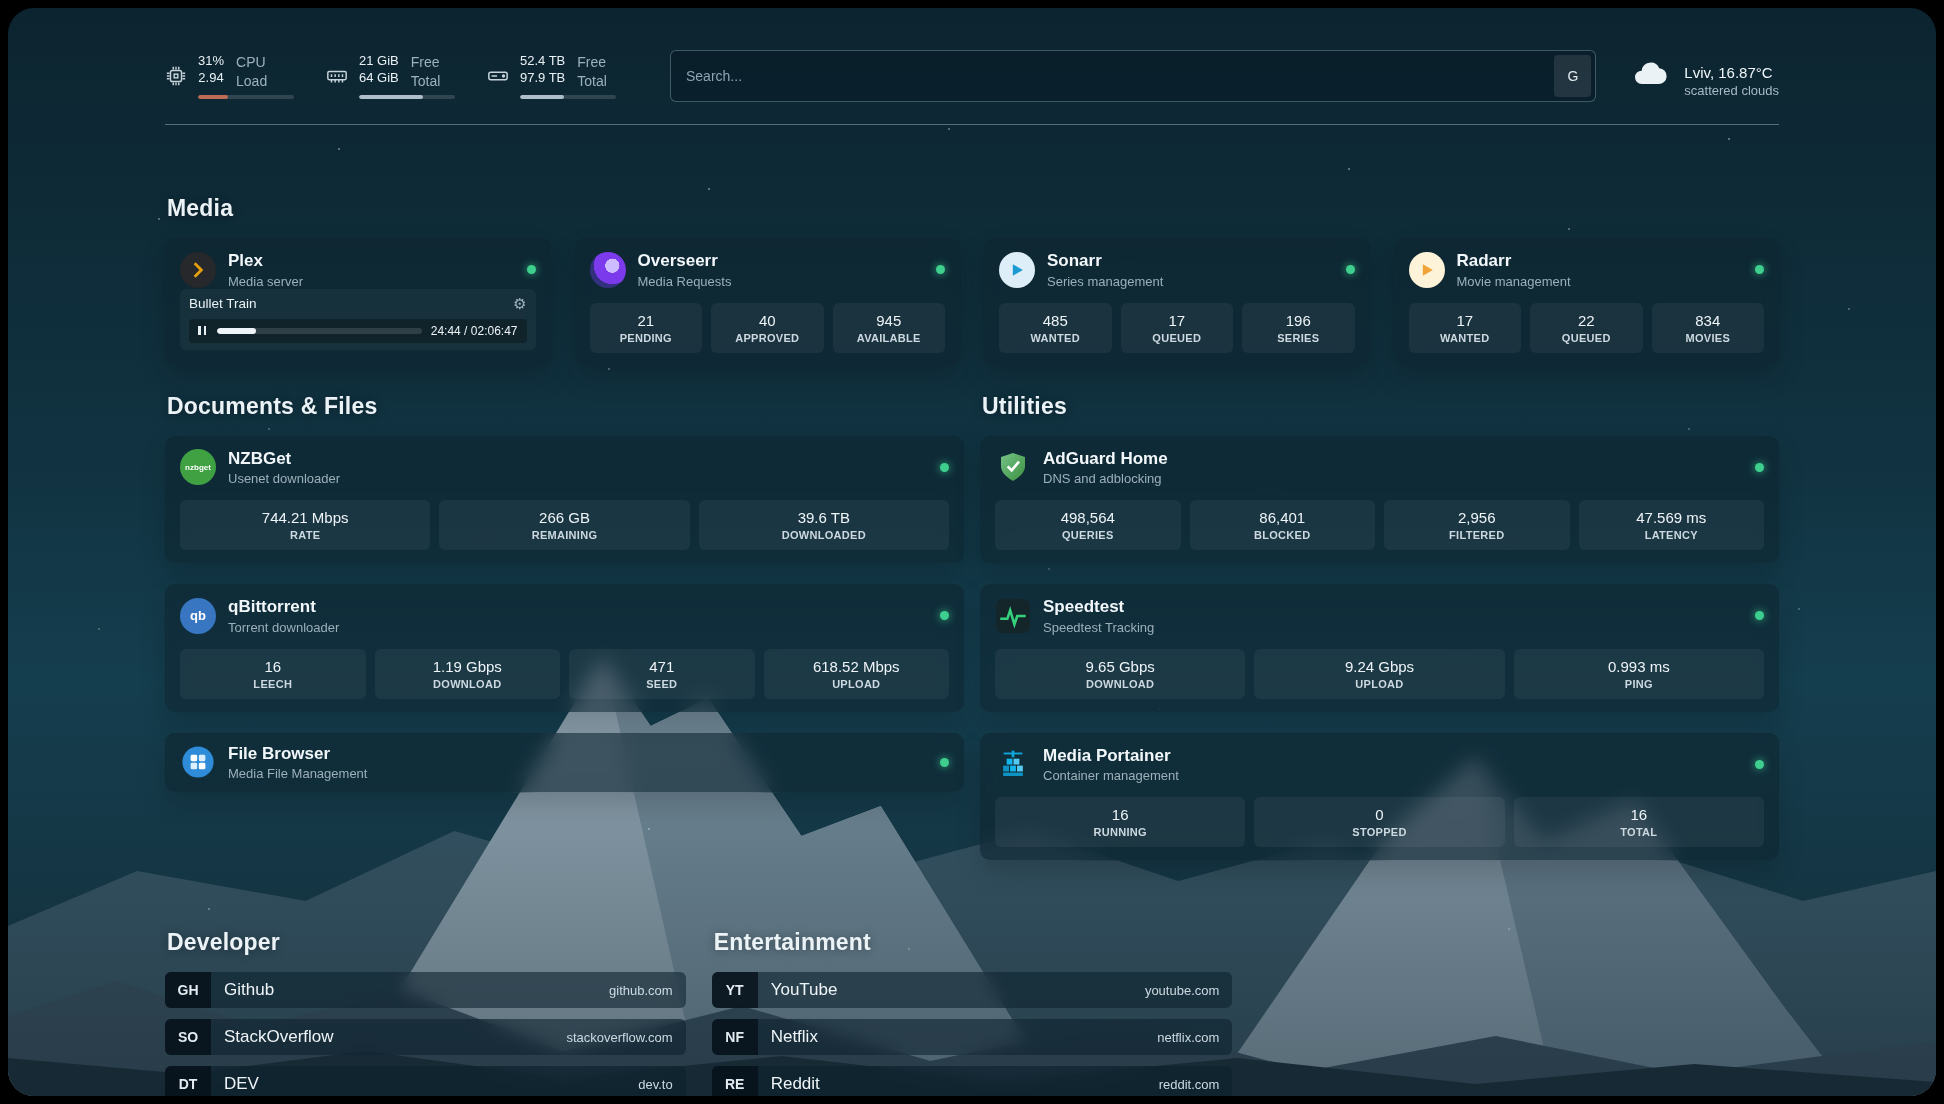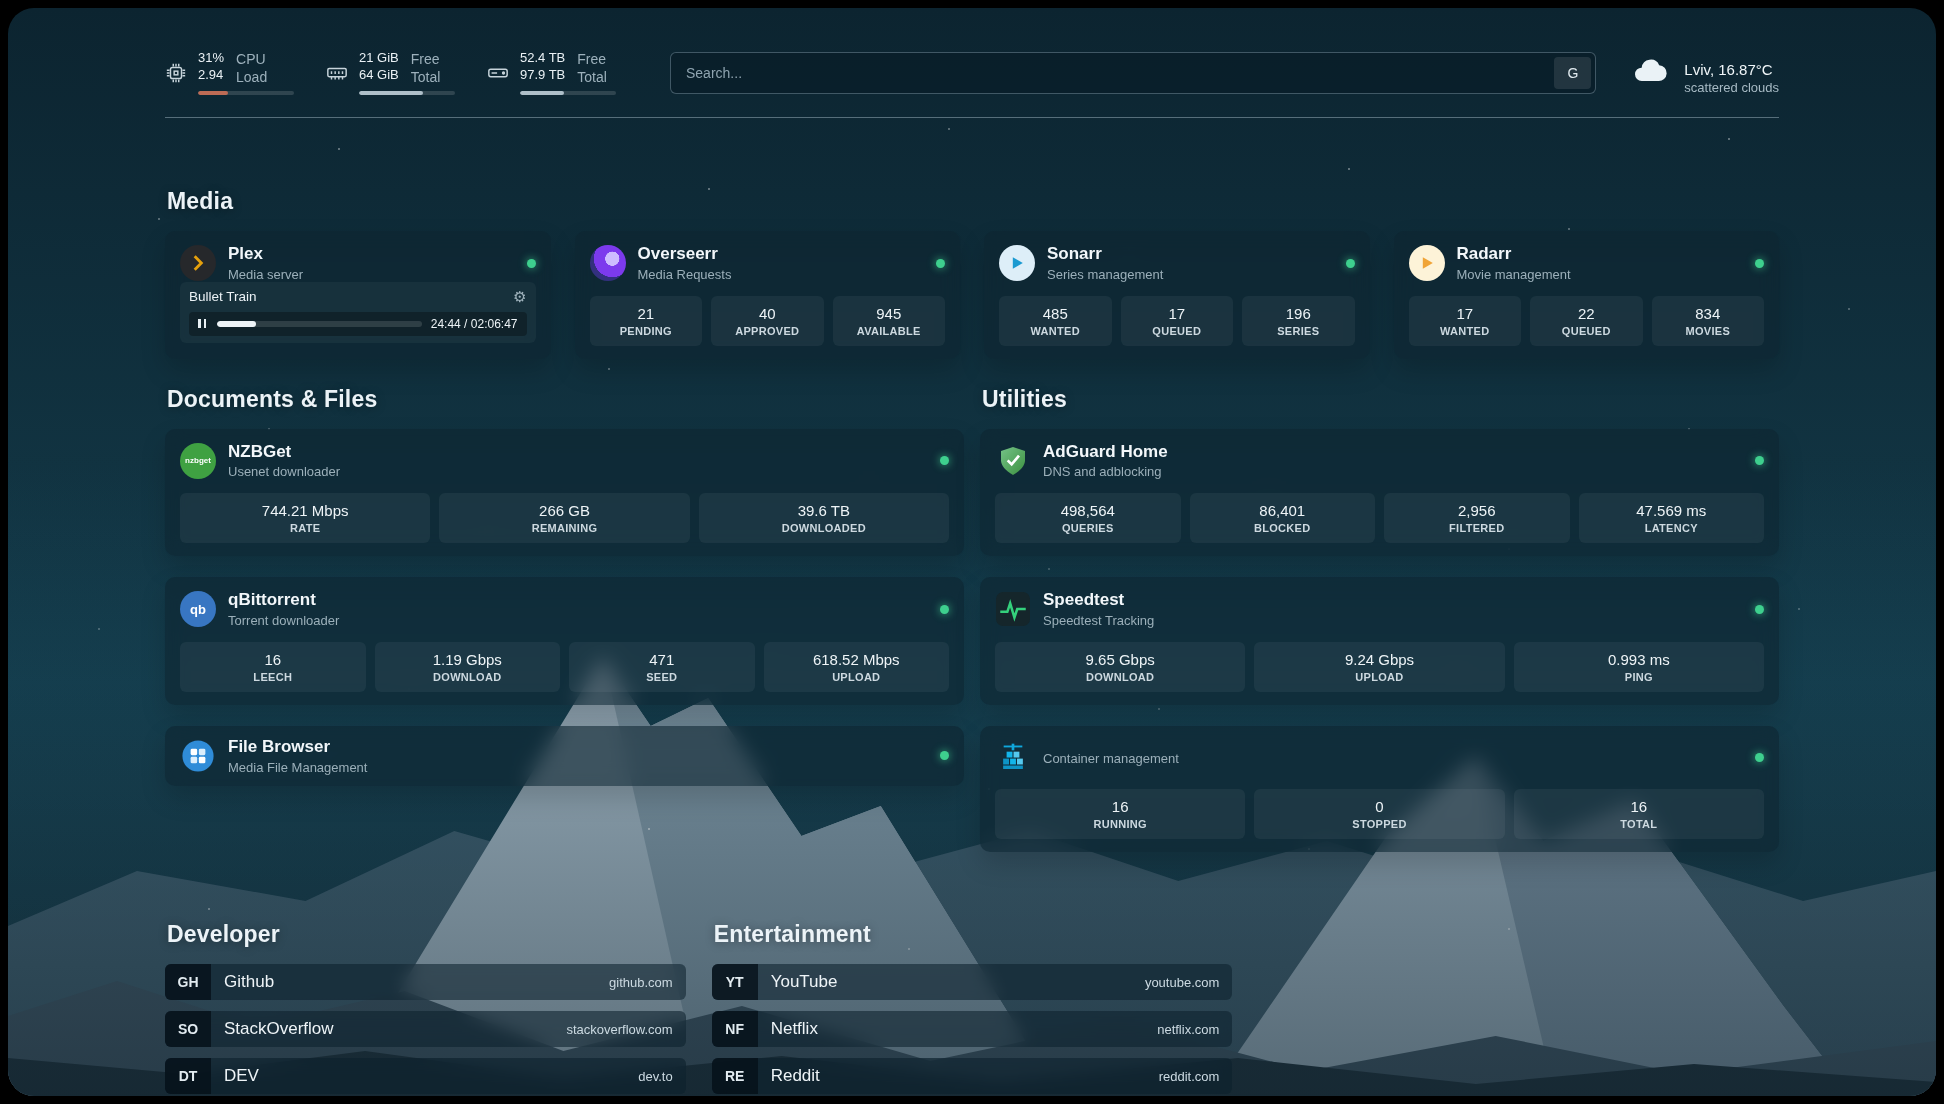--- a/index.html
+++ b/index.html
@@ -35,27 +35,27 @@
   
   .container { position:relative; z-index:2; width:1614px; margin:0 auto; padding-top:42px; }
 
   
   .topbar { display:flex; align-items:center; }
   .res-widgets { display:flex; gap:32px; }
   .res { display:flex; align-items:center; gap:11px; }
   .res-icon { color:#c7d4db; display:flex; }
   .res-body { display:flex; flex-direction:column; gap:5px; width:96px; }
   .res-cols { display:flex; gap:12px; justify-content:flex-start; }
-  .res-vals { display:flex; flex-direction:column; align-items:flex-start; font-size:13px; line-height:1.3; color:#eaf1f5; }
+  .res-vals { display:flex; flex-direction:column; align-items:center; font-size:13px; line-height:1.3; color:#eaf1f5; }
   .res-labels { display:flex; flex-direction:column; align-items:flex-start; font-size:14px; line-height:1.3; color:#9db1bc; }
   .res-bar { height:4px; border-radius:2px; background:rgba(255,255,255,.14); overflow:hidden; }
   .res-fill { height:100%; border-radius:2px; background:#aebfc9; }
   .res-fill.cpu { background:#bd6b55; }
 
-  .searchwrap { flex:1; position:relative; margin:0 34px 0 30px; height:42px;padding-left:24px; }
+  .searchwrap { flex:1; position:relative; margin:0 34px 0 30px; height:52px;padding-left:24px; }
   .searchwrap input { width:100%; height:100%; background:rgba(8,26,36,.55);
       border:1px solid rgba(156,182,196,.38); border-radius:6px; color:#eaf1f5;
       font-size:14px; padding:0 56px 0 15px; outline:none; font-family:inherit; }
   .searchwrap input::placeholder { color:#8fa4b0; }
   .g-btn { position:absolute; right:5px; top:5px; bottom:5px; width:37px; border-radius:4px;
       background:rgba(255,255,255,.10); color:#e2ebf0; display:flex; align-items:center;
       justify-content:center; font-size:14px; cursor:pointer; }
 
   .weather { display:flex; align-items:flex-end; gap:14px; }
   .w-meta { display:flex; flex-direction:column; gap:2px; }
@@ -524,20 +524,21 @@
                 <rect x="5" y="3.4" width="14" height="1.4" fill="#0fa8dc"></rect>
                 <rect x="7.2" y="8" width="4.4" height="4.4" fill="#13b5ea"></rect>
                 <rect x="12.4" y="8" width="4.4" height="4.4" fill="#55c9ef"></rect>
                 <rect x="4.6" y="13.2" width="4.4" height="4.4" fill="#0d93c4"></rect>
                 <rect x="9.8" y="13.2" width="4.4" height="4.4" fill="#13b5ea"></rect>
                 <rect x="15" y="13.2" width="4.4" height="4.4" fill="#55c9ef"></rect>
                 <rect x="4.6" y="18.4" width="14.8" height="2.6" fill="#0d93c4"></rect>
               </svg>
             </span>
             <div class="svc-meta">
+              <div class="svc-title">Media Portainer</div>
               <div class="svc-sub">Container management</div>
             </div>
             <span class="dot"></span>
           </div>
           <div class="stats">
             <div class="stat">
               <div class="stat-v">16</div>
                 <div class="stat-l">RUNNING</div>
             </div>
             <div class="stat">

